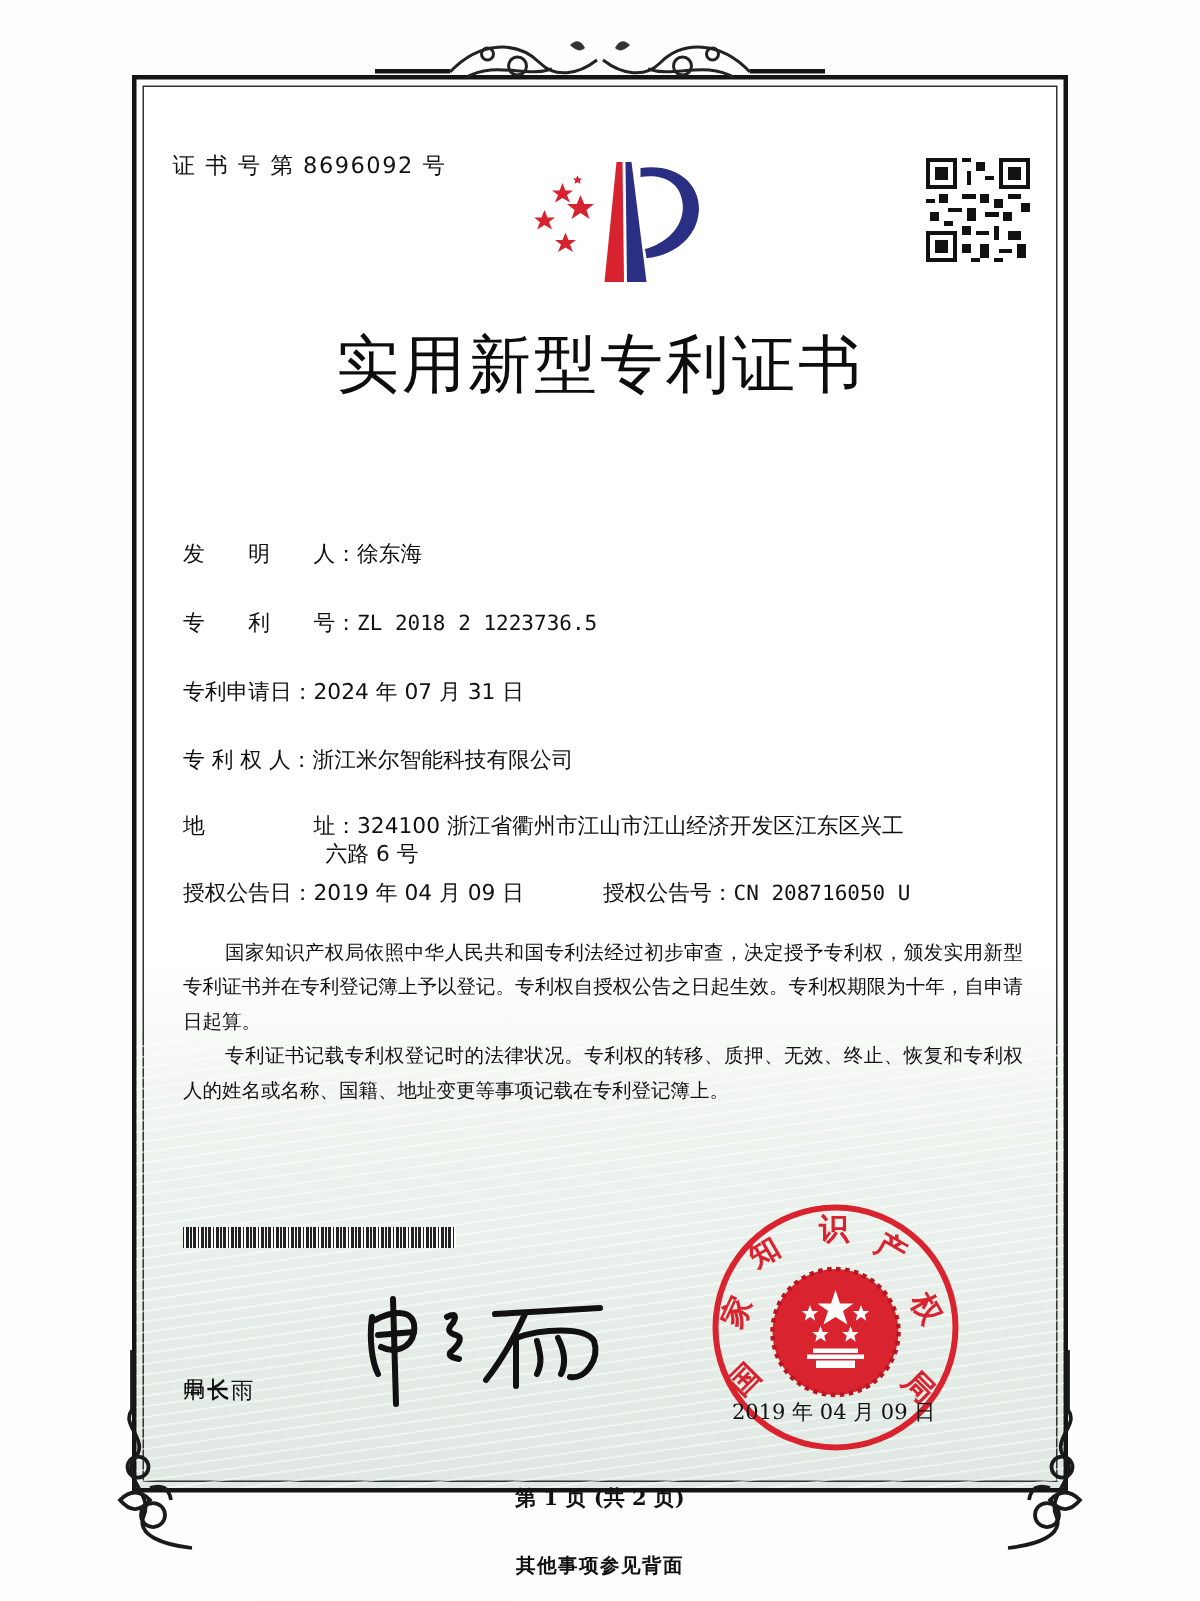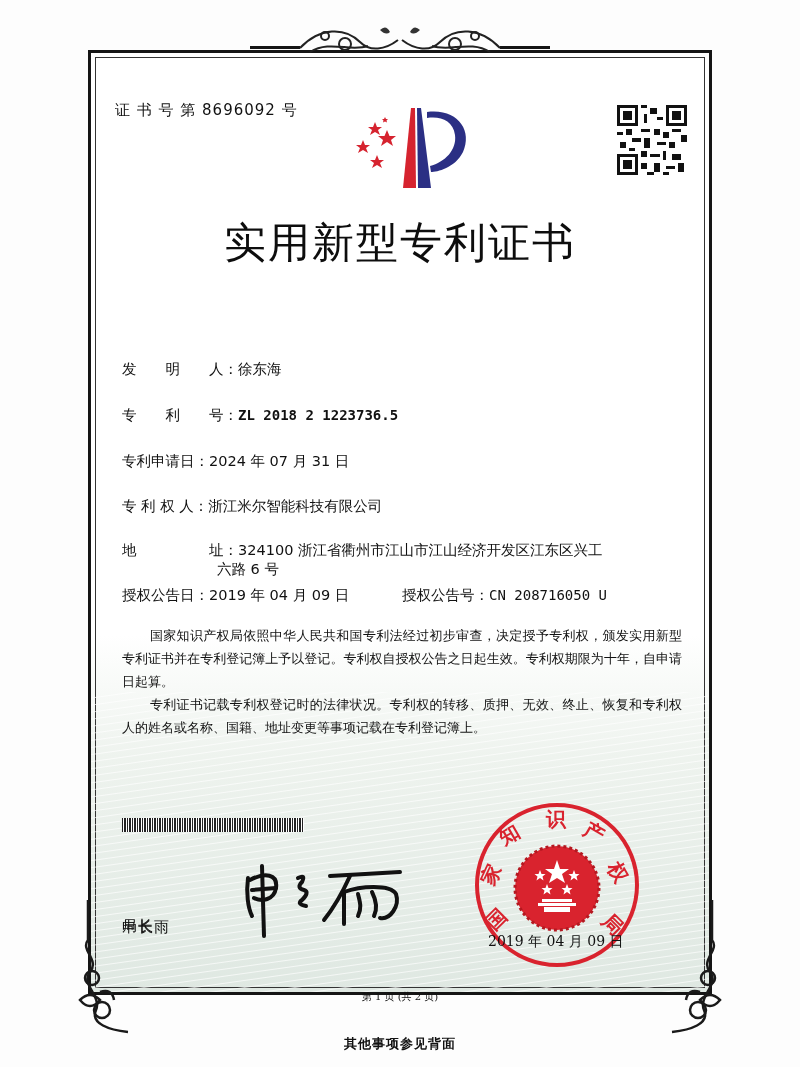--- a/index.html
+++ b/index.html
@@ -49,21 +49,21 @@
       font-family: "DejaVu Serif", "Liberation Serif", serif;
       font-size: 42px; letter-spacing: 2px; font-weight: normal; color: #0d0d0d;
     }
 
     .field {
       position: absolute; left: 122px;
       font-family: "DejaVu Sans", "Liberation Sans", sans-serif;
       font-size: 14.5px; color: #111; white-space: nowrap;
     }
     .field .lbl { display: inline-block; }
-    .field .val { display: inline-block; font-family: "DejaVu Sans Mono", "Liberation Mono", monospace; font-size: 14px; font-weight: bold; }
+    .field .val { display: inline-block; font-family: "DejaVu Sans Mono", "Liberation Mono", monospace; font-size: 14px; }
     .field .valz { display: inline-block; }
     .addr-cont { position: absolute; left: 217px; top: 560px; font-family: "DejaVu Sans", "Liberation Sans", sans-serif; font-size: 14.5px; }
 
     .grant-no {
       position: absolute; left: 402px; top: 586px;
       font-family: "DejaVu Sans", "Liberation Sans", sans-serif; font-size: 14.5px; white-space: nowrap;
     }
     .grant-no .val { font-family: "DejaVu Sans Mono", "Liberation Mono", monospace; font-size: 14px; }
 
     .para {
@@ -88,21 +88,21 @@
     .signature { position: absolute; left: 240px; top: 858px; width: 170px; height: 80px; }
 
     .seal { position: absolute; left: 472px; top: 800px; width: 170px; height: 170px; }
     .seal-date {
       position: absolute; left: 488px; top: 933px;
       font-family: "DejaVu Serif", "Liberation Serif", serif; font-size: 14px; color: #111;
     }
 
     .page-count {
       position: absolute; left: 0; width: 800px; top: 990px; text-align: center;
-      font-family: "DejaVu Serif", "Liberation Serif", serif; font-size: 10px; font-weight: normal;
+      font-family: "DejaVu Serif", "Liberation Serif", serif; font-size: 14px; font-weight: bold;
     }
     .back-note {
       position: absolute; left: 0; width: 800px; top: 1035px; text-align: center;
       font-family: "DejaVu Serif", "Liberation Serif", serif; font-size: 13px; font-weight: bold; letter-spacing: 1px;
     }
   </style>
 </head>
 <body>
 
 <div class="page">

